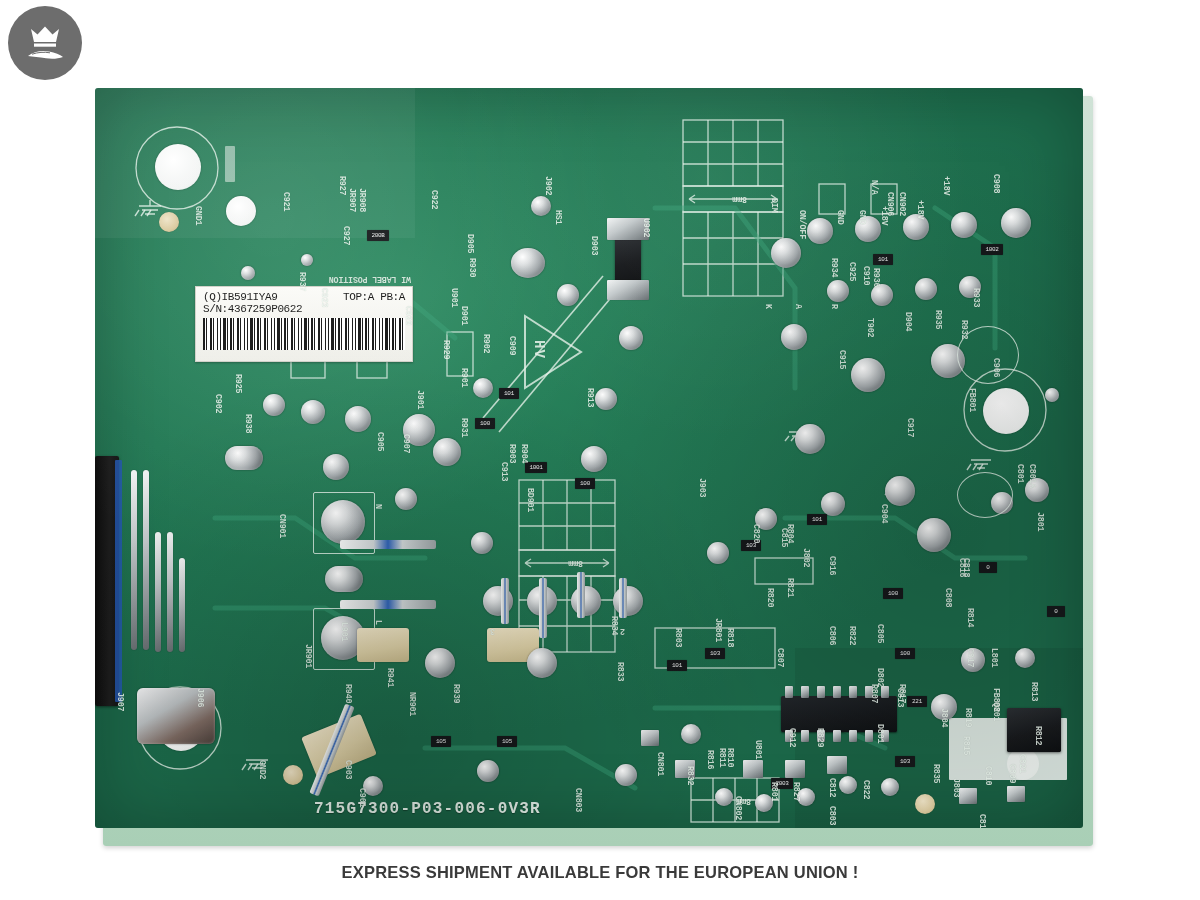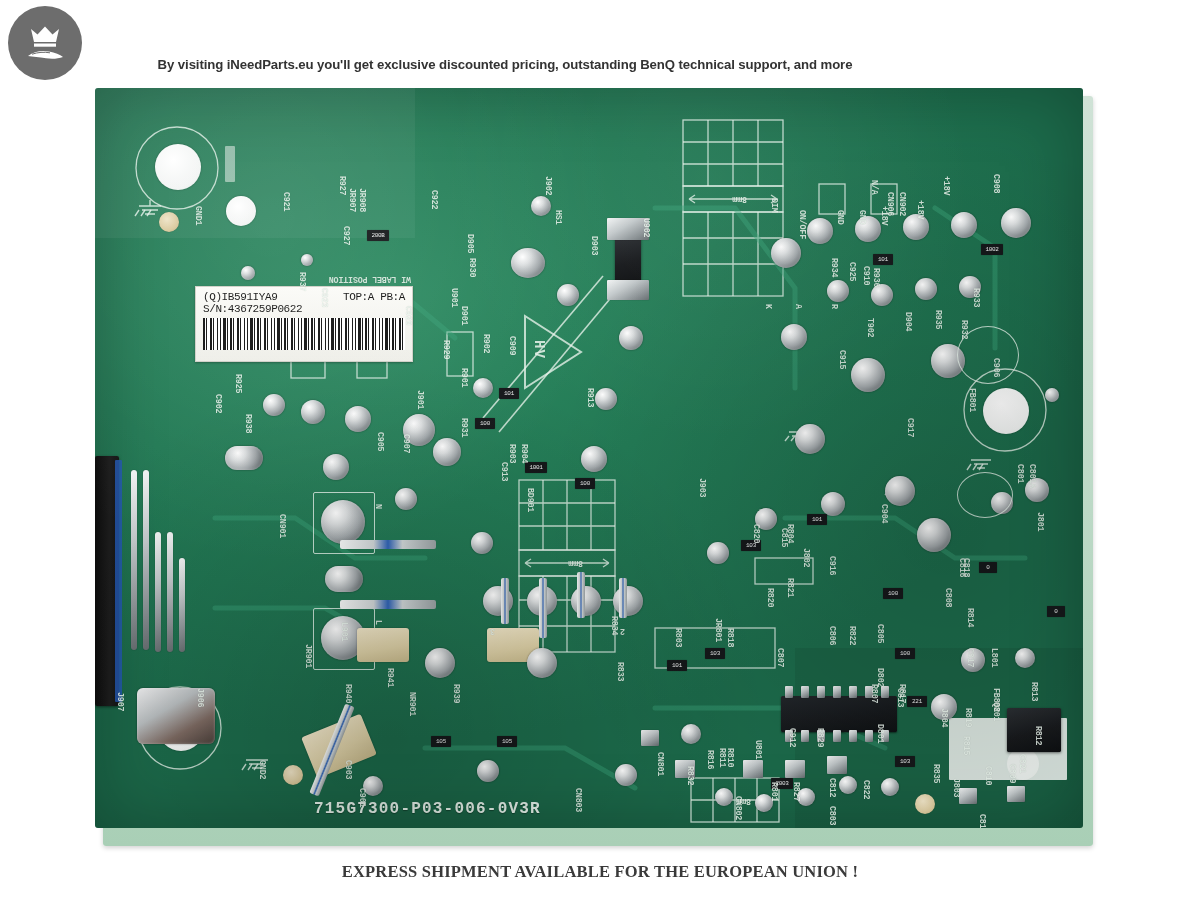--- a/index.html
+++ b/index.html
@@ -36,21 +36,21 @@
     font-size:20px;font-weight:bold;color:#2f2f2f;letter-spacing:-0.3px;
   }
   .brand-sub{
     font-size:10.5px;font-weight:bold;color:#2f2f2f;letter-spacing:-0.1px;margin-top:3px;
   }
 
   
   .footer-line{
     position:absolute;left:0;right:0;bottom:18px;
     text-align:center;font-size:16.5px;font-weight:bold;
-    color:#3a3a3a;letter-spacing:0.2px;font-family:Liberation Serif, serif;
+    color:#3a3a3a;letter-spacing:0.2px;
   }
 
   
   .pcb-stage{
     position:absolute;left:95px;top:88px;width:1010px;height:760px;
   }
   
   .pcb-edge{
     position:absolute;left:8px;top:8px;width:990px;height:750px;
     background:linear-gradient(180deg,#cfe2d6 0%,#bcd9c6 55%,#a9cfb6 100%);
@@ -208,21 +208,20 @@
 
       <path d="M12 22 L9 9 L15.5 14.5 L23 6.5 L30.5 14.5 L37 9 L34 22 Z" fill="#ffffff"></path>
       <rect x="12" y="23.5" width="22" height="3.2" fill="#ffffff"></rect>
 
       <path d="M6 36 C12 31.5 19 30 27 31.5 C33 32.5 38 34.5 41 37
                C36 38.8 30 39.2 24 38.3 C17 37.3 11 36.6 6 36 Z" fill="#ffffff"></path>
       <path d="M10 34.2 C16 32.2 22 31.8 28 32.8" fill="none" stroke="#6d6d6d" stroke-width="1"></path>
     </svg>
   </div>
 
-  <div class="promo-line">By visiting iNeedParts.eu you'll get exclusive discounted pricing, outstanding BenQ technical support, and more</div>
 
 
   <div class="pcb-stage">
     <div class="pcb-edge"></div>
 
     <svg class="wires" aria-hidden="true">
       <path d="M6 40 L26 8 L44 4 L58 14 L40 40 Z" fill="#171717"></path>
       <path d="M30 40 L52 6 L72 2 L84 10 L64 40 Z" fill="#b02a1e"></path>
       <path d="M52 40 L74 8 L96 4 L108 12 L88 40 Z" fill="#171717"></path>
       <path d="M2 40 L16 18 L30 14 L36 22 L22 40 Z" fill="#d7a11f"></path>

